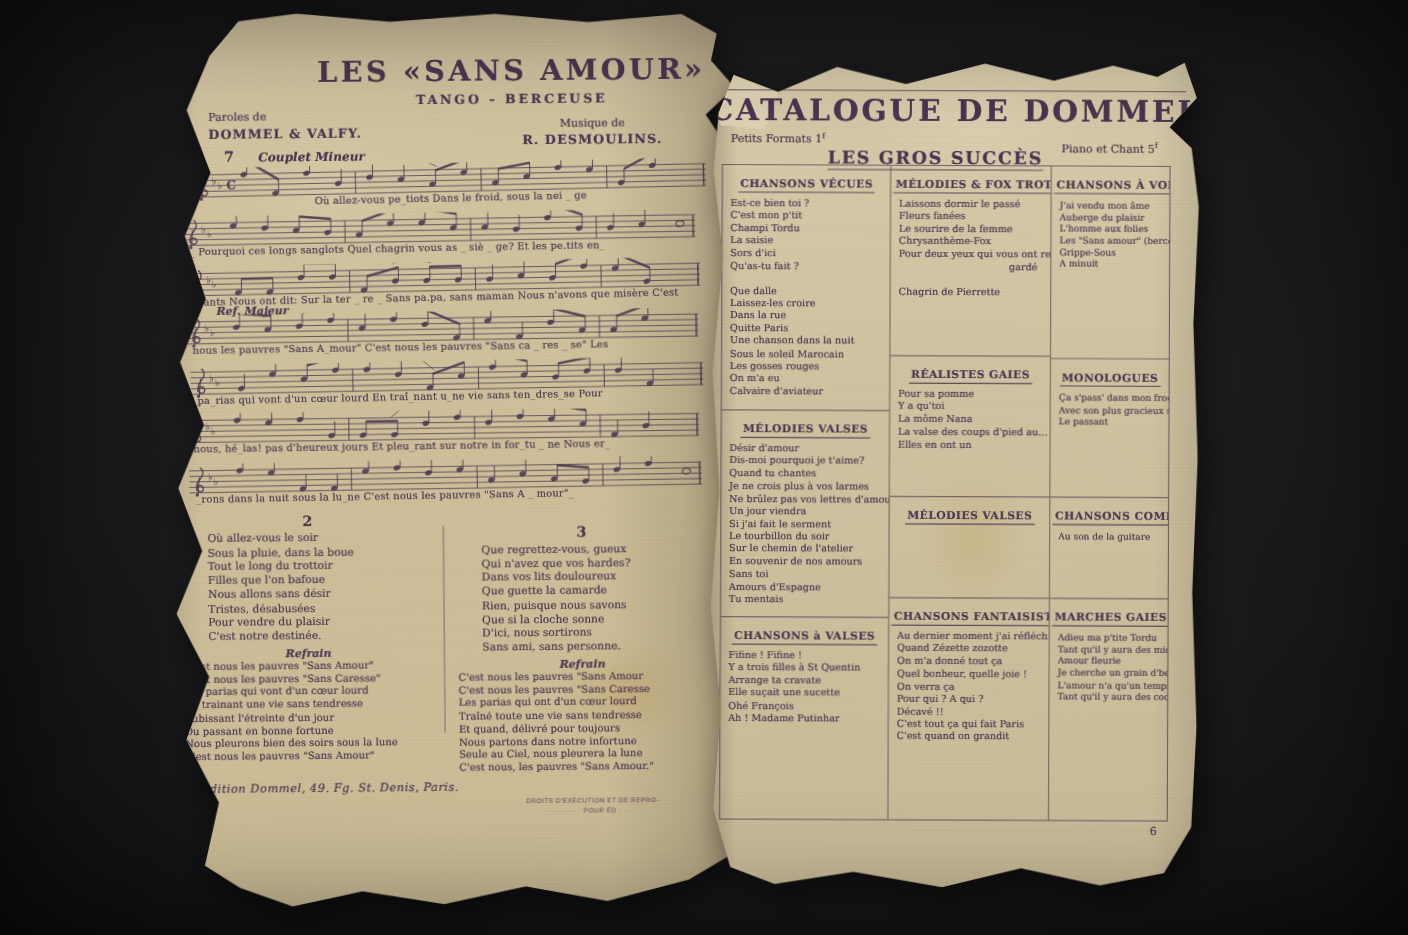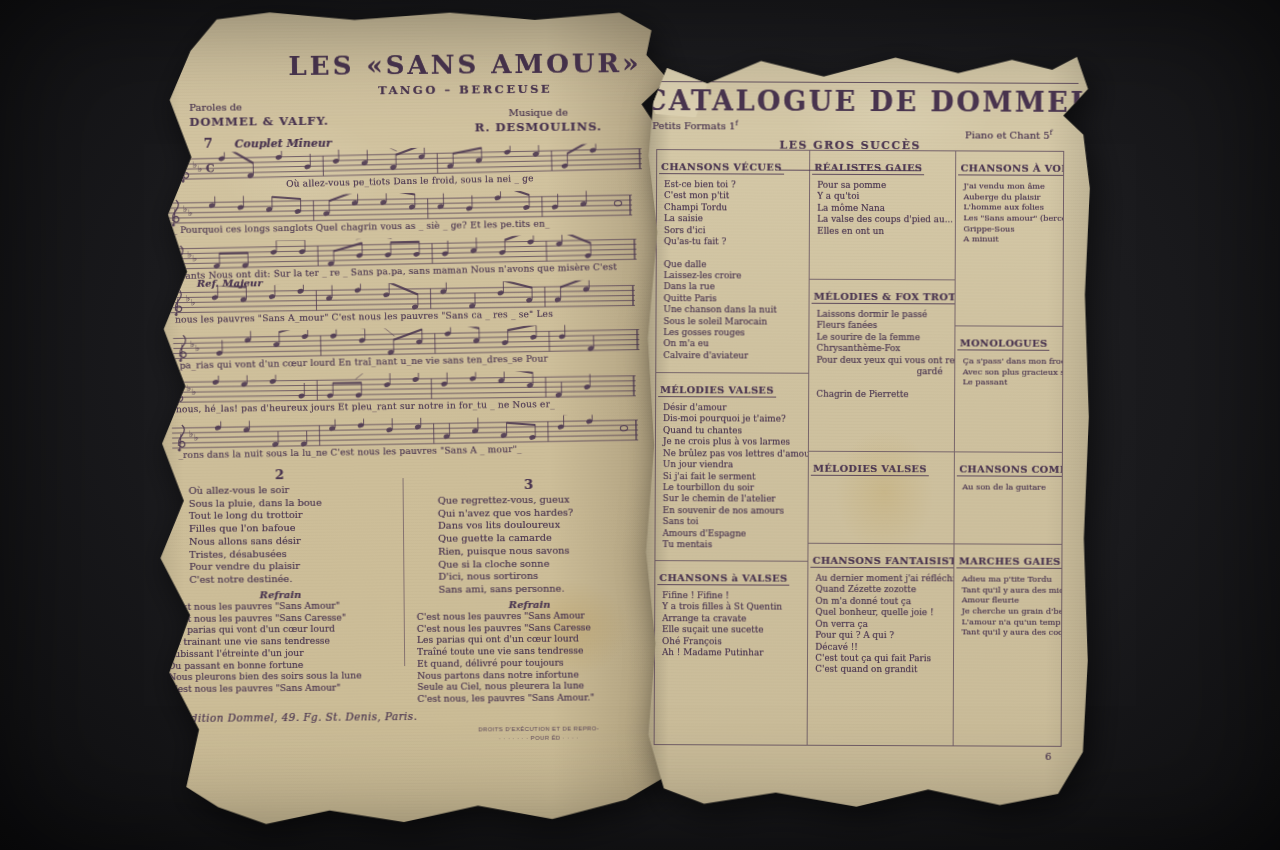--- a/index.html
+++ b/index.html
@@ -68,35 +68,35 @@
   .v-ref-line{font-size:9.2px;line-height:1.28;padding-left:6px;white-space:nowrap;}
 
   #edition-line{position:absolute;left:34px;top:702px;font-style:italic;font-size:10.5px;letter-spacing:.4px;}
   #rights{position:absolute;left:300px;top:718px;width:180px;font-family:"Liberation Sans",sans-serif;
     font-size:5.8px;letter-spacing:.5px;opacity:.7;text-align:center;line-height:1.5;}
 
   
   #cat-topline{position:absolute;left:16px;top:32px;width:418px;border-top:1.4px solid rgba(74,53,80,.8);}
   #cat-title{position:absolute;left:0;top:36px;width:100%;text-align:center;font-size:27px;font-weight:bold;letter-spacing:2.5px;}
   .cat-note{position:absolute;font-size:10px;}
-  #cat-note-left{left:8px;top:70px;}
+  #cat-note-left{left:20px;top:70px;}
   #cat-note-right{right:40px;top:78px;}
   .cat-note sup{font-size:7px;}
   #cat-banner{position:absolute;left:0;top:84px;width:100%;text-align:center;}
-  #cat-banner span{display:inline-block;transform:translateX(-18px);font-size:11px;font-weight:bold;letter-spacing:1.5px;
-    border-bottom:1px solid rgba(74,53,80,.85);padding-bottom:18px;}
+  #cat-banner span{display:inline-block;transform:translateX(-18px);font-size:16px;font-weight:bold;letter-spacing:1.5px;
+    border-bottom:1px solid rgba(74,53,80,.85);padding-bottom:1px;}
   #cat-table{position:absolute;left:12px;top:100px;width:406px;height:594px;display:flex;
     border:1.3px solid rgba(74,53,80,.7);}
   .cat-col{box-sizing:border-box;}
   .cat-col:nth-child(1){width:37.5%;}
   .cat-col:nth-child(2){width:36%;border-left:1px solid rgba(74,53,80,.65);}
   .cat-col:nth-child(3){width:26.5%;border-left:1px solid rgba(74,53,80,.65);}
   .sec{box-sizing:border-box;overflow:hidden;}
   .sec + .sec{border-top:1px solid rgba(74,53,80,.65);}
-  .sec-head{text-align:left;margin:5px 2px 3px;}
+  .sec-head{text-align:center;margin:5px 2px 3px;}
   .sec-head span{display:inline-block;font-size:9.8px;font-weight:bold;letter-spacing:.4px;
     border-bottom:1px solid rgba(74,53,80,.85);padding:0 2px 1px;white-space:nowrap;}
   .sec-items{padding:2px 2px 0 7px;}
   .cat-item{font-size:8.8px;line-height:1.3;white-space:nowrap;}
   .cat-col:nth-child(3) .cat-item{font-size:8.2px;}
   .cat-item.cont{text-align:right;padding-right:10px;}
   .cat-item.blank{height:11px;}
   #cat-pagenum{position:absolute;right:38px;top:700px;font-size:10px;}
 </style>
 </head>
@@ -606,41 +606,41 @@
                 <div class="cat-item">Fifine ! Fifine !</div>
                 <div class="cat-item">Y a trois filles à St Quentin</div>
                 <div class="cat-item">Arrange ta cravate</div>
                 <div class="cat-item">Elle suçait une sucette</div>
                 <div class="cat-item">Ohé François</div>
                 <div class="cat-item">Ah ! Madame Putinhar</div>
               </div>
             </div>
           </div>
           <div class="cat-col">
-            <div class="sec" style="height: 128px;">
-              <div class="sec-head"><span>RÉALISTES GAIES</span></div>
-              <div class="sec-items">
-                <div class="cat-item">Pour sa pomme</div>
-                <div class="cat-item">Y a qu'toi</div>
-                <div class="cat-item">La môme Nana</div>
-                <div class="cat-item">La valse des coups d'pied au...</div>
-                <div class="cat-item">Elles en ont un</div>
-              </div>
-            </div>
             <div class="sec" style="height: 172px;">
               <div class="sec-head"><span>MÉLODIES &amp; FOX TROT</span></div>
               <div class="sec-items">
                 <div class="cat-item">Laissons dormir le passé</div>
                 <div class="cat-item">Fleurs fanées</div>
                 <div class="cat-item">Le sourire de la femme</div>
                 <div class="cat-item">Chrysanthème-Fox</div>
                 <div class="cat-item">Pour deux yeux qui vous ont re</div>
                 <div class="cat-item cont">gardé</div>
                 <div class="cat-item blank"></div>
                 <div class="cat-item">Chagrin de Pierrette</div>
+              </div>
+            </div>
+            <div class="sec" style="height: 128px;">
+              <div class="sec-head"><span>RÉALISTES GAIES</span></div>
+              <div class="sec-items">
+                <div class="cat-item">Pour sa pomme</div>
+                <div class="cat-item">Y a qu'toi</div>
+                <div class="cat-item">La môme Nana</div>
+                <div class="cat-item">La valse des coups d'pied au...</div>
+                <div class="cat-item">Elles en ont un</div>
               </div>
             </div>
             <div class="sec" style="height: 92px;">
               <div class="sec-head"><span>MÉLODIES VALSES</span></div>
             </div>
             <div class="sec" style="height: 202px;">
               <div class="sec-head"><span>CHANSONS FANTAISISTES</span></div>
               <div class="sec-items">
                 <div class="cat-item">Au dernier moment j'ai réfléchi</div>
                 <div class="cat-item">Quand Zézette zozotte</div>

